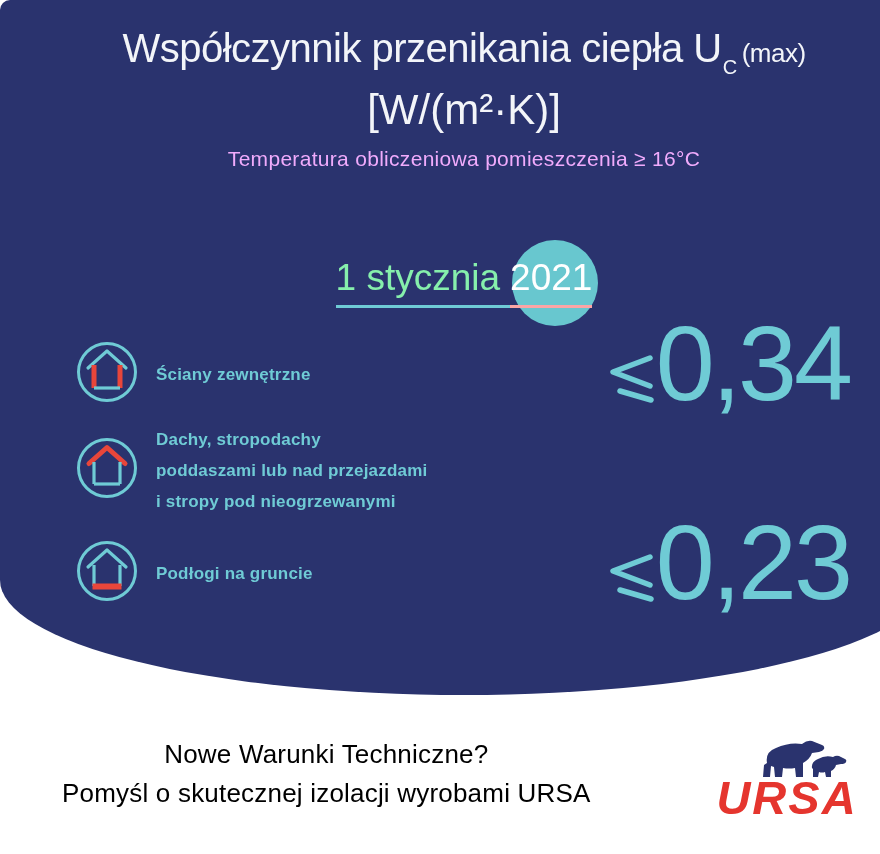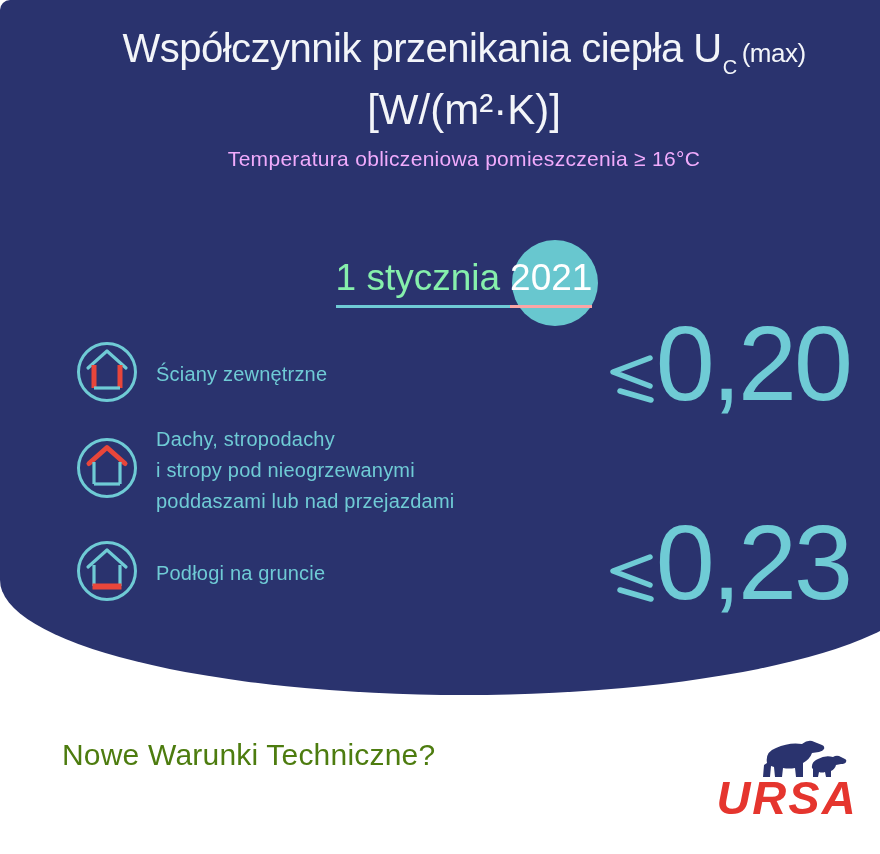--- a/index.html
+++ b/index.html
@@ -53,31 +53,31 @@
   
   .metric-row {
     position:absolute; left:74px; right:78px;
     display:flex; align-items:center; color:#6fcbd5;
   }
   .row-1 { top:331px; height:86px; }
   .row-2 { top:418px; height:104px; }
   .row-3 { top:530px; height:86px; }
 
   .metric-row .icon { flex:0 0 auto; margin-right:16px; }
-  .metric-label { font-size:20px; line-height:31px; letter-spacing:0.2px; }
+  .metric-label { font-size:17px; line-height:31px; letter-spacing:0.2px;font-weight:bold; }
   .metric-label span { display:block; }
 
   .metric-value { margin-left:auto; display:flex; align-items:flex-start; margin-top:-22px; }
   .lte { flex:0 0 auto; margin-top:45px; margin-right:2px; }
   .value-text { font-size:106px; line-height:1; letter-spacing:-3px; }
 
   
   .footer-text {
     position:absolute; left:62px; top:735px;
-    color:#4d7c0f; font-size:30px; line-height:39px; letter-spacing:0.2px;text-align:center;
+    color:#000000; font-size:26px; line-height:39px; letter-spacing:0.2px;text-align:center;
   }
   .brand-logo { position:absolute; left:712px; top:736px;text-align:right; }
 </style>
 </head>
 <body>
 
 <div class="page">
 
   <div class="hero">
 
@@ -107,38 +107,38 @@
         </svg>
       </span>
       <div class="metric-label">Ściany zewnętrzne</div>
       <div class="metric-value">
         <span class="lte">
           <svg width="46" height="48" viewBox="0 0 46 48">
             <path d="M42 3 L5 17 L42 31" fill="none" stroke="#6fcbd5" stroke-width="5.5" stroke-linecap="round" stroke-linejoin="round"></path>
             <path d="M12 36 L43 45" fill="none" stroke="#6fcbd5" stroke-width="5.5" stroke-linecap="round"></path>
           </svg>
         </span>
-        <span class="value-text">0,20</span>
+        <span class="value-text">0,34</span>
       </div>
     </div>
 
     <div class="metric-row row-2">
       <span class="icon">
         <svg width="66" height="66" viewBox="0 0 66 66">
           <circle cx="33" cy="33" r="28.5" fill="none" stroke="#6fcbd5" stroke-width="3"></circle>
           <path d="M15 28.5 L33 12.5 L51 28.5" fill="none" stroke="#e8463a" stroke-width="5" stroke-linecap="round" stroke-linejoin="round"></path>
           <path d="M20 27 V49" fill="none" stroke="#6fcbd5" stroke-width="3.2"></path>
           <path d="M46 27 V49" fill="none" stroke="#6fcbd5" stroke-width="3.2"></path>
           <path d="M20 49 H46" fill="none" stroke="#6fcbd5" stroke-width="3.2"></path>
         </svg>
       </span>
       <div class="metric-label">
         <span>Dachy, stropodachy</span>
+        <span>poddaszami lub nad przejazdami</span>
         <span>i stropy pod nieogrzewanymi</span>
-        <span>poddaszami lub nad przejazdami</span>
       </div>
     </div>
 
     <div class="metric-row row-3">
       <span class="icon">
         <svg width="66" height="66" viewBox="0 0 66 66">
           <circle cx="33" cy="33" r="28.5" fill="none" stroke="#6fcbd5" stroke-width="3"></circle>
           <path d="M14 29 L33 12 L52 29" fill="none" stroke="#6fcbd5" stroke-width="3.2" stroke-linecap="round" stroke-linejoin="round"></path>
           <path d="M20 27 V48" fill="none" stroke="#6fcbd5" stroke-width="3.2"></path>
           <path d="M46 27 V48" fill="none" stroke="#6fcbd5" stroke-width="3.2"></path>
@@ -154,20 +154,21 @@
           </svg>
         </span>
         <span class="value-text">0,23</span>
       </div>
     </div>
 
   </div>
 
   <div class="footer-text">
     <div>Nowe Warunki Techniczne?</div>
+    <div>Pomyśl o skutecznej izolacji wyrobami URSA</div>
   </div>
 
   <div class="brand-logo">
     <svg width="148" height="84" viewBox="0 0 148 84">
       <g fill="#2a336e">
         <path d="M55 27 Q53 16 64 12 Q77 6 90 8 Q95 4 100 5 L110 9 Q113 10 112 13 Q111 15 107 16 L100 17 Q98 23 91 27 L91 41 L84 41 L83 32 Q77 33 71 32 L70 41 L63 41 L62 31 L59 30 L58 41 L51 41 L52 29 Z"></path>
         <path d="M100 32 Q99 26 106 23 Q113 19 121 21 Q124 19 127 20 L133 23 Q135 24 134 26 Q133 28 129 28 L124 29 Q123 33 119 35 L119 41 L114 41 L113 36 Q110 37 107 36 L106 41 L101 41 L101 33 Z"></path>
       </g>
       <text x="75" y="78" text-anchor="middle" font-family="Liberation Sans, sans-serif" font-size="47" font-weight="bold" font-style="italic" letter-spacing="2" fill="#e5352e">URSA</text>
     </svg>

